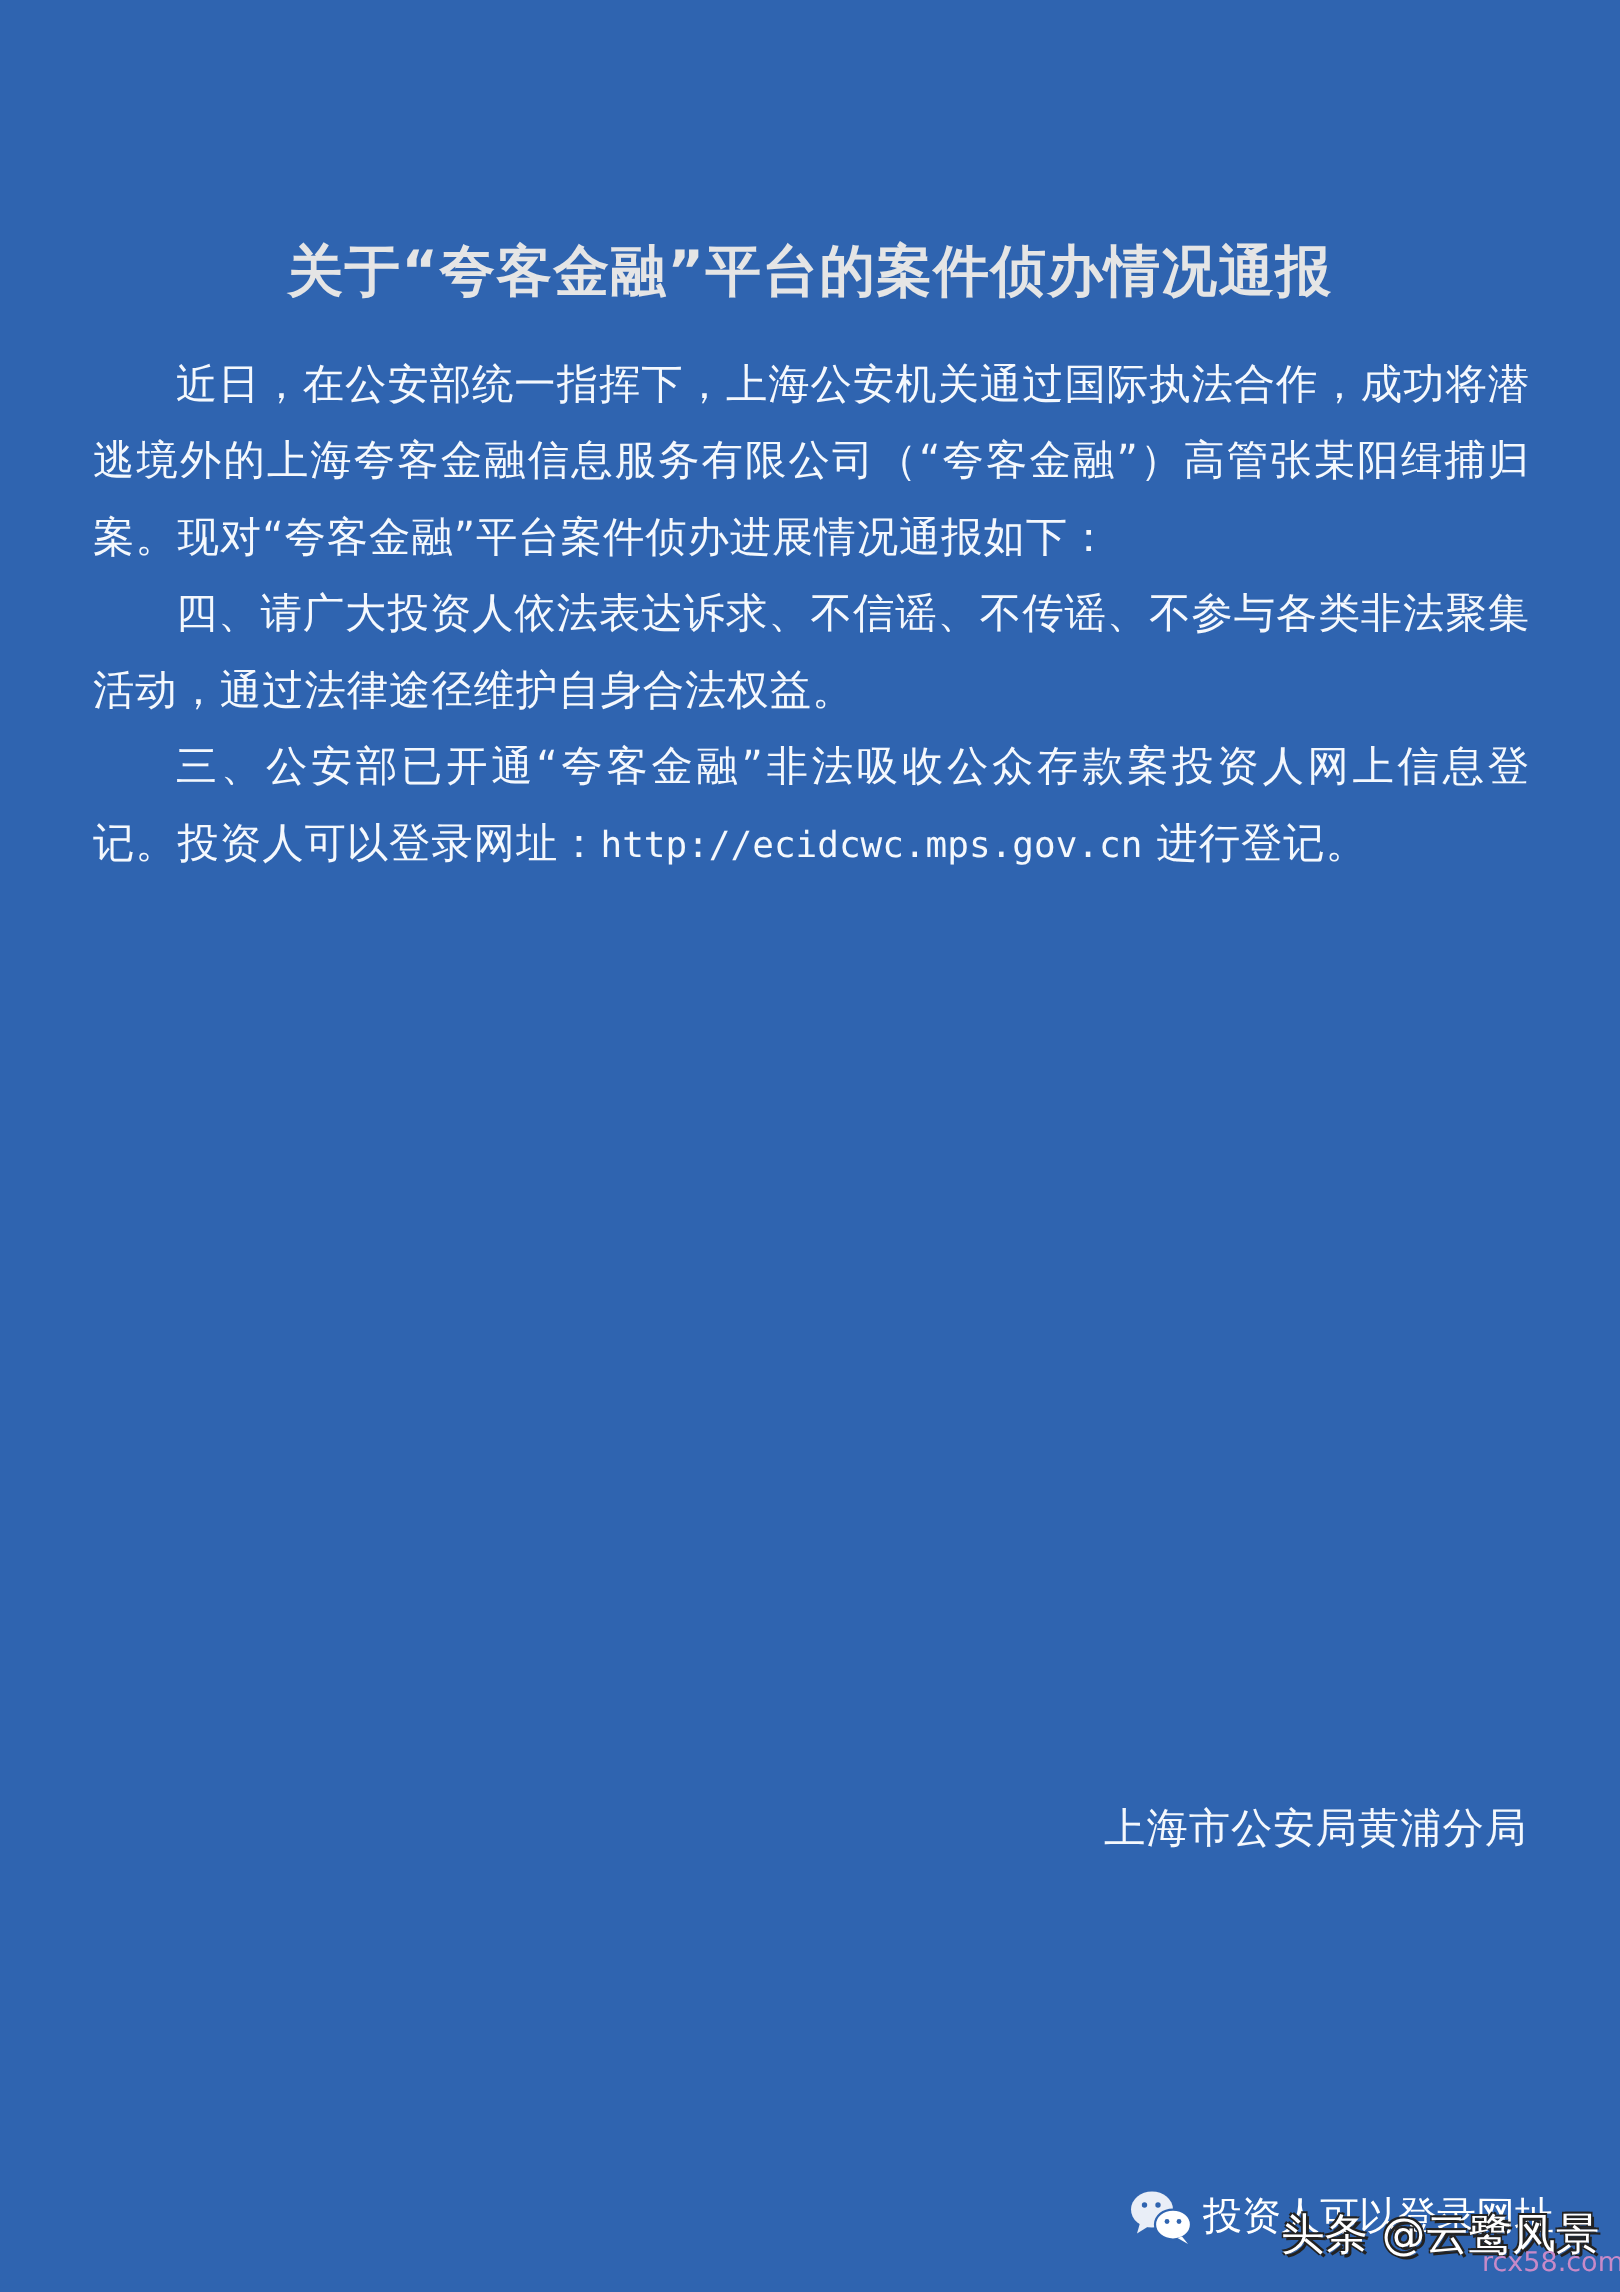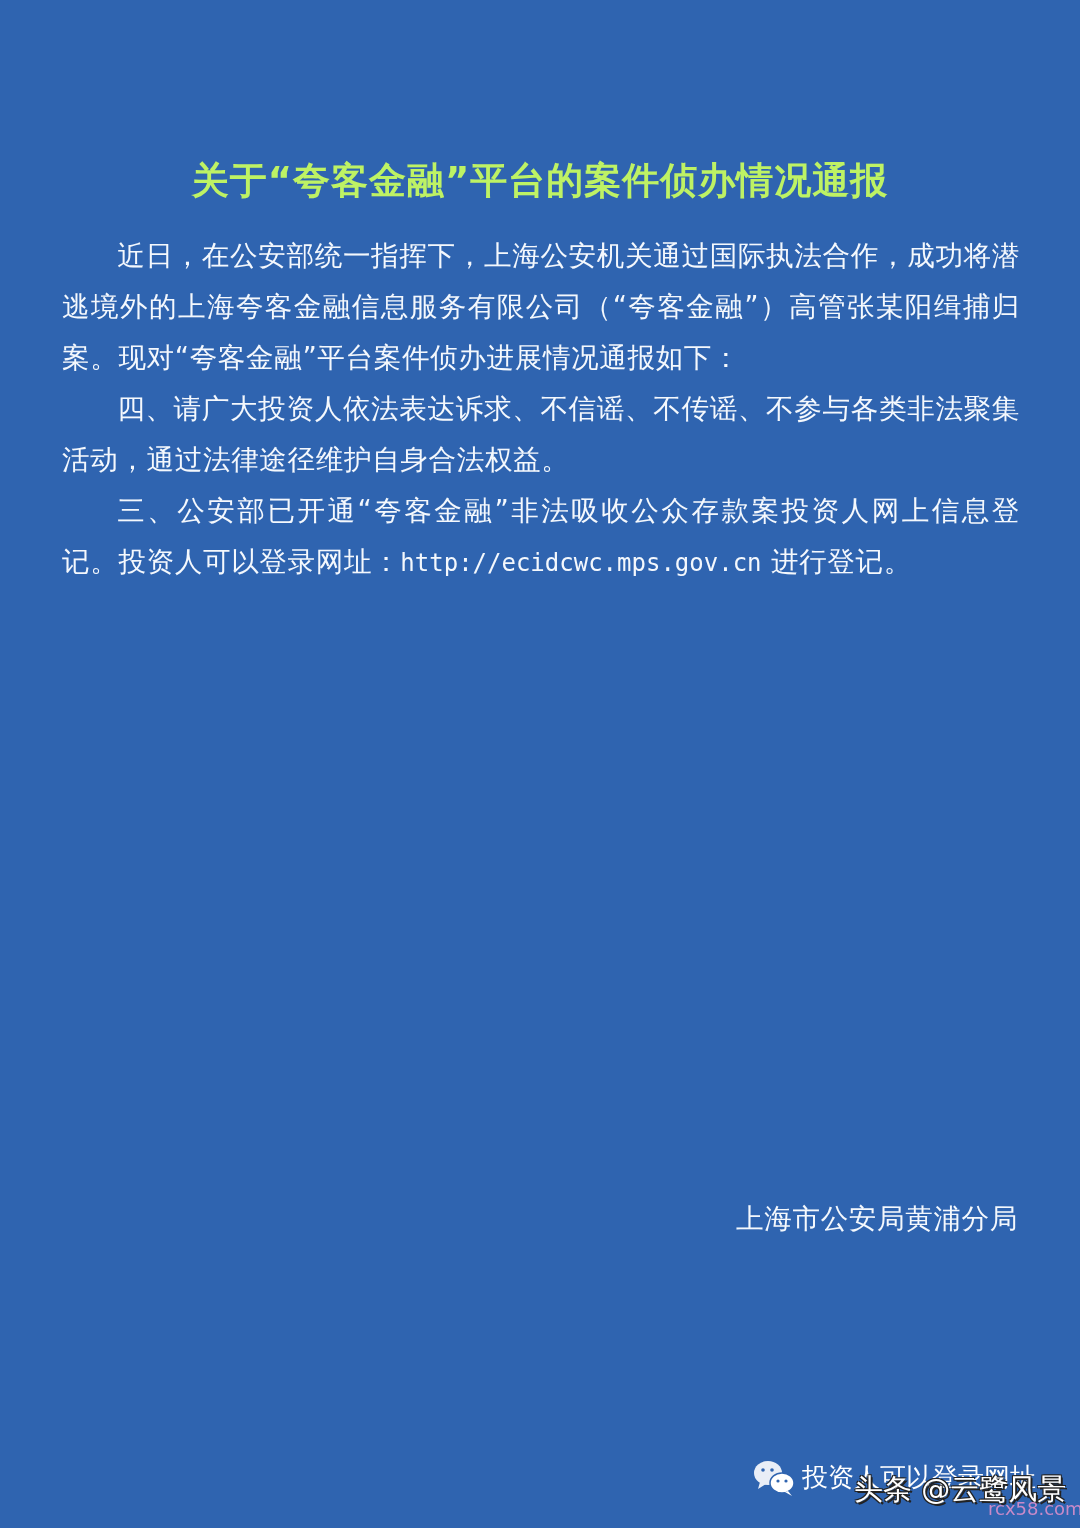--- a/index.html
+++ b/index.html
@@ -17,21 +17,21 @@
   }
   .title {
     position: absolute;
     top: 128px;
     left: 0;
     width: 1080px;
     text-align: center;
     font-size: 37px;
     letter-spacing: 1px;
     line-height: 56px;
-    color: #bef264;
+    color: #e5e5e5;
   }
   .body {
     position: absolute;
     top: 230px;
     left: 62px;
     width: 958px;
     font-size: 27.6px;
     line-height: 51px;
     letter-spacing: 0.6px;
     text-align: justify;

